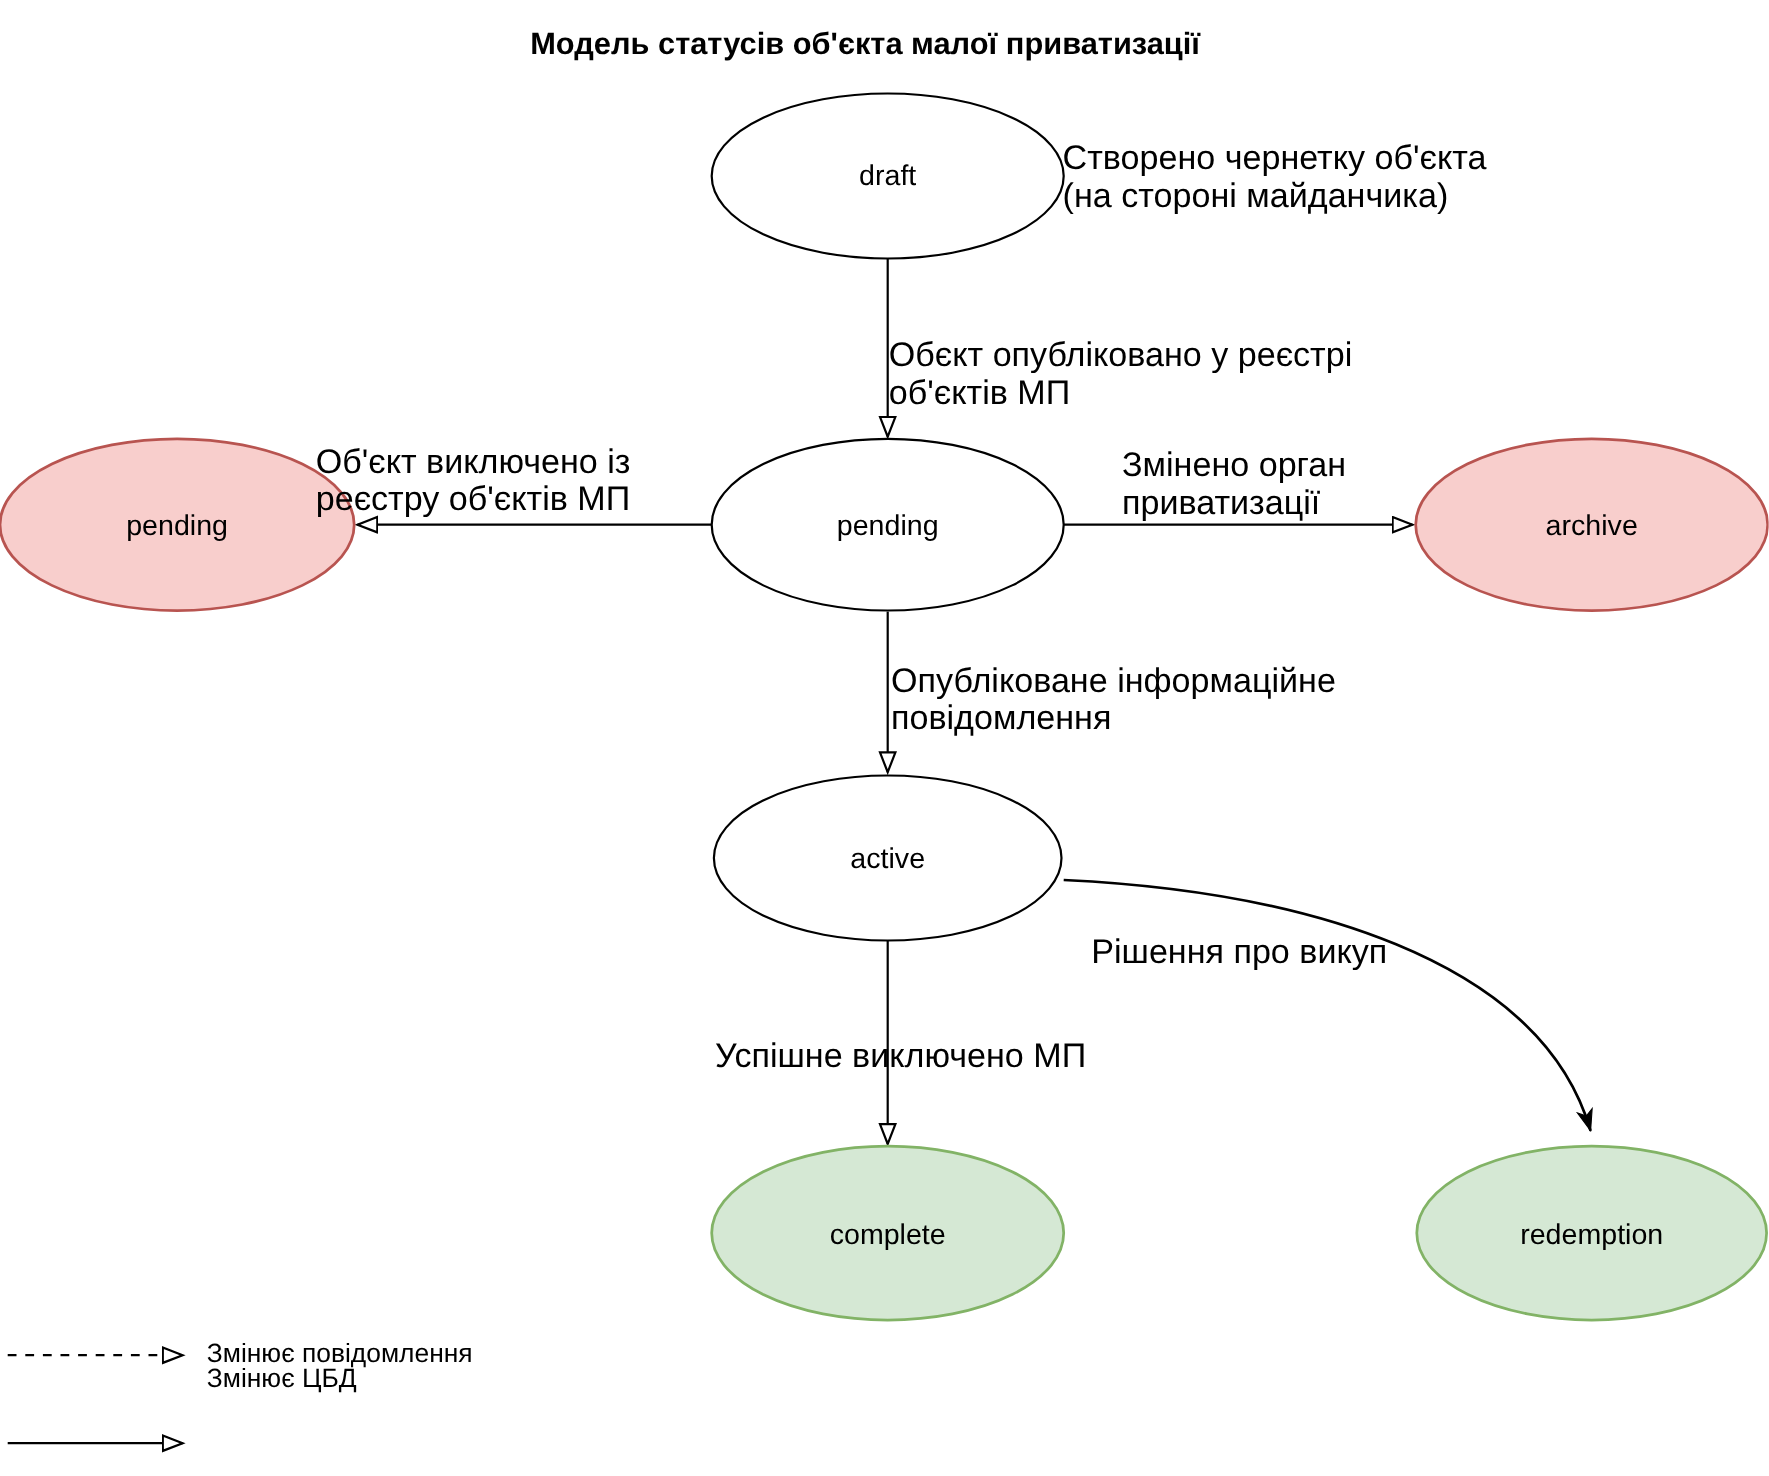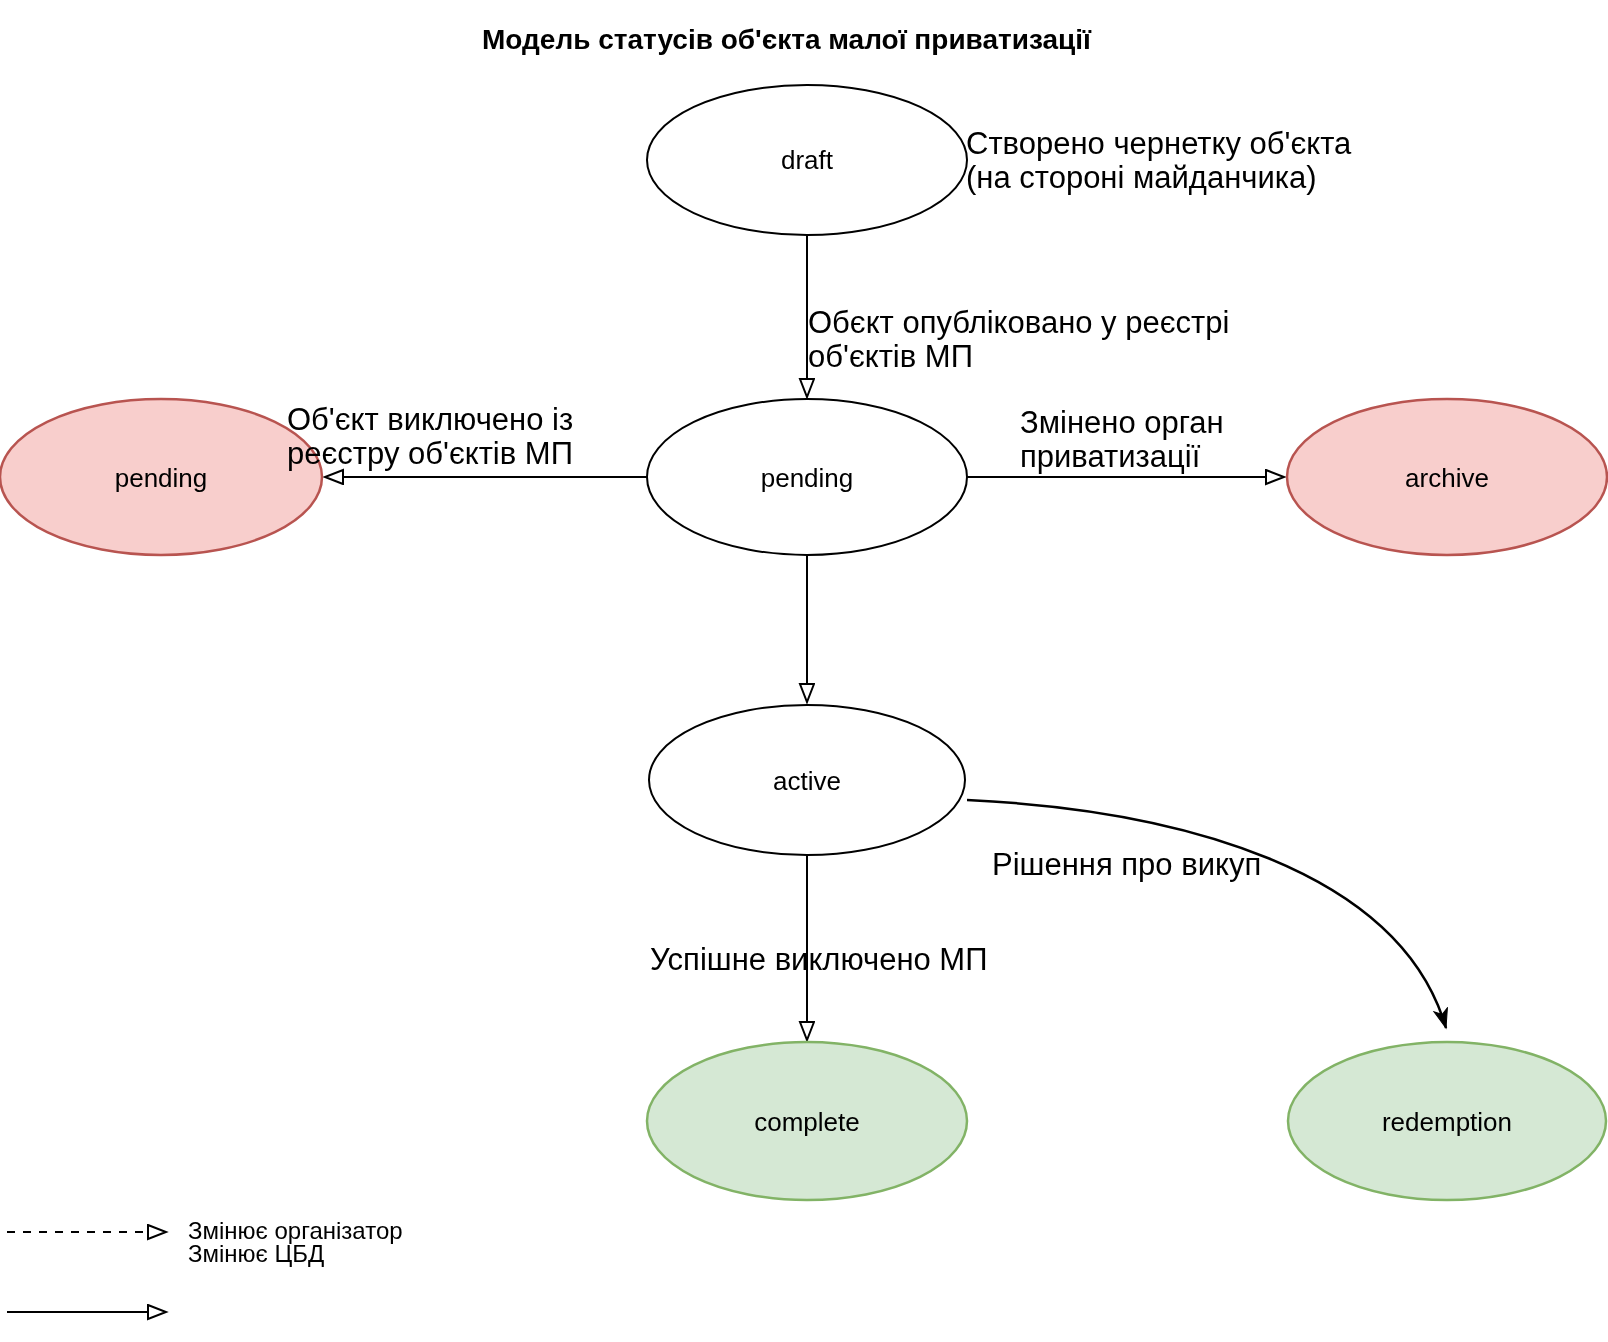--- a/index.html
+++ b/index.html
@@ -71,22 +71,24 @@
   <div class="node-lbl" style="left:807px;top:781px;">active</div>
   <div class="node-lbl" style="left:807px;top:1122px;">complete</div>
   <div class="node-lbl" style="left:1447px;top:1122px;">redemption</div>
 
   <div class="edge-lbl" style="left:808px;top:286px;margin-top:20px;">Обєкт опубліковано у реєстрі
 об'єктів МП</div>
   <div class="edge-lbl" style="left:287px;top:403px;">Об'єкт виключено із
 реєстру об'єктів МП</div>
   <div class="edge-lbl" style="left:1020px;top:406px;">Змінено орган
 приватизації</div>
+  <div class="edge-lbl" style="left:810px;top:602px;">Опубліковане інформаційне
+повідомлення</div>
   <div class="edge-lbl" style="left:650px;top:943px;">Успішне виключено МП</div>
   <div class="edge-lbl" style="left:992px;top:848px;">Рішення про викуп</div>
 
   <div class="edge-lbl" style="left:966px;top:127px;">Створено чернетку об'єкта
 (на стороні майданчика)</div>
 
-  <div class="legend-lbl" style="top:1217px;">Змінює організатор</div>
+  <div class="legend-lbl" style="top:1217px;">Змінює повідомлення</div>
   <div class="legend-lbl" style="top:1240px;">Змінює ЦБД</div>
 
 </div>
 
 </body></html>

